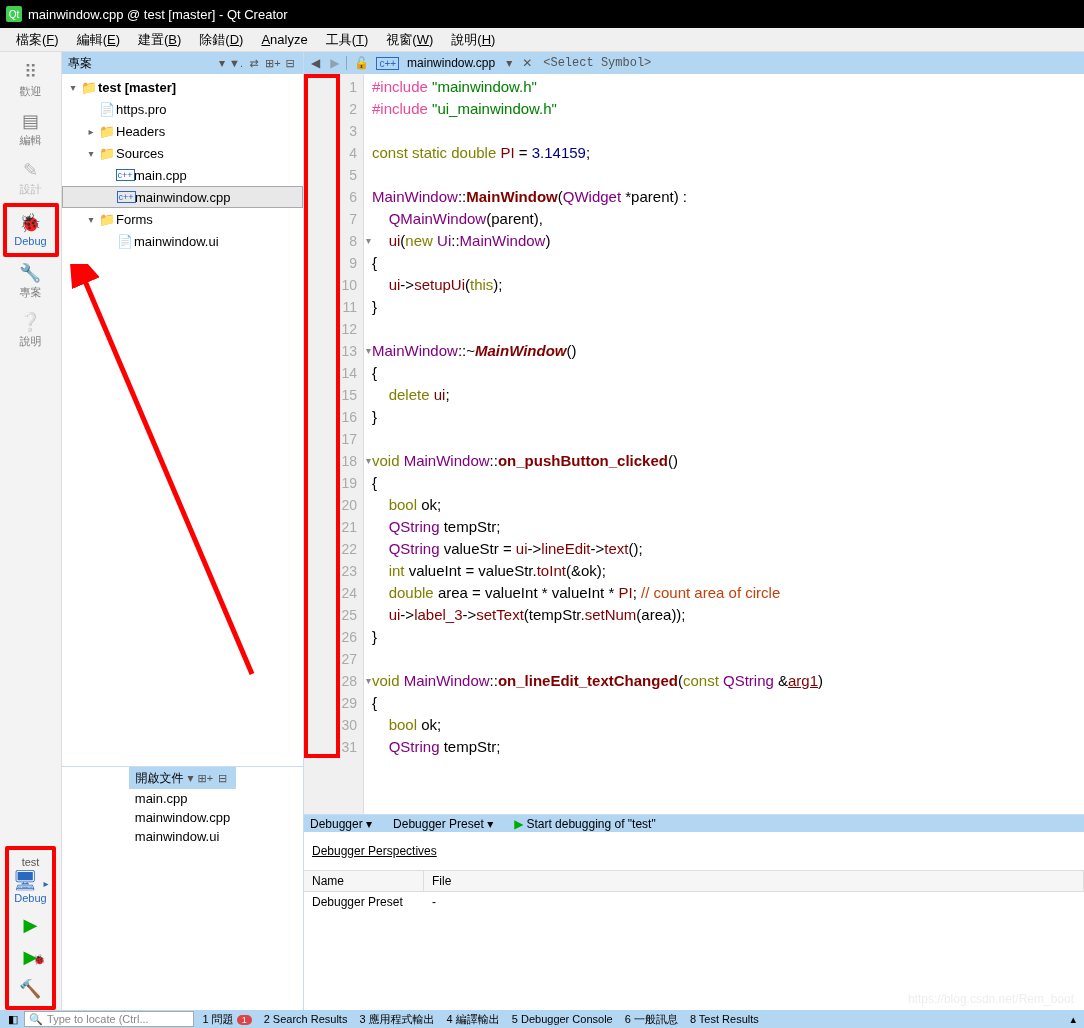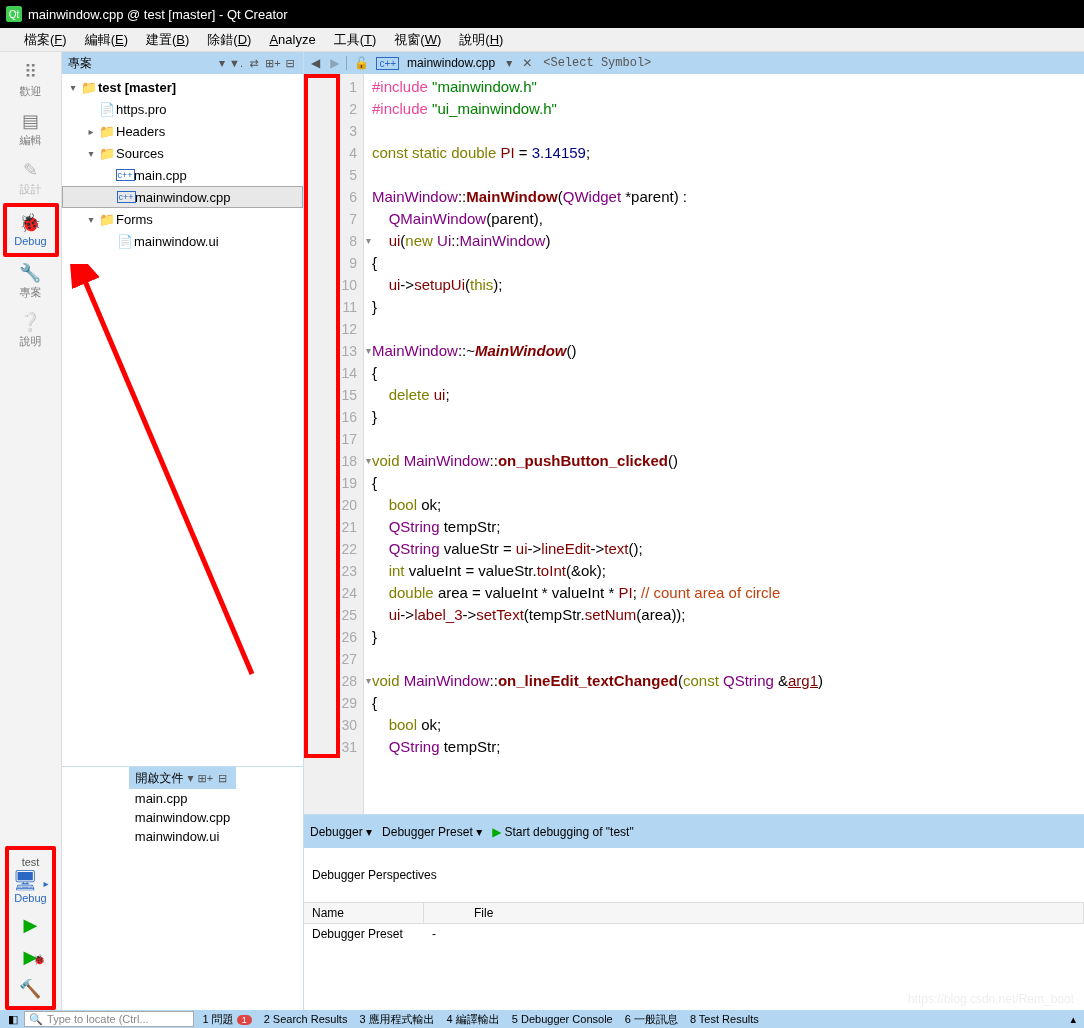--- a/index.html
+++ b/index.html
@@ -2,21 +2,21 @@
 <html><head>
 <meta charset="utf-8">
 <style>
 * { box-sizing: border-box; margin: 0; padding: 0; font-family: "Segoe UI", Arial, sans-serif; }
 body { width: 1084px; height: 1028px; background: #fff; overflow: hidden; position: relative; font-size: 13px; }
 
 .titlebar { height: 28px; background: #000; color: #fff; display: flex; align-items: center; padding: 0 6px; gap: 6px; }
 .titlebar .icon { width: 16px; height: 16px; background: #41cd52; border-radius: 2px; display: flex; align-items: center; justify-content: center; font-size: 10px; color:#fff; }
 .titlebar span { font-size: 13px; }
 
-.menubar { height: 24px; background: #f0f0f0; border-bottom: 1px solid #ddd; display: flex; align-items: center; padding: 0 16px; gap: 2px; font-size: 13px; }
+.menubar { height: 24px; background: #f0f0f0; border-bottom: 1px solid #ddd; display: flex; align-items: center; padding: 0 8px; gap: 2px; font-size: 13px; }
 .menubar .mi { padding: 2px 8px; cursor: pointer; }
 .menubar .mi u { text-decoration: underline; }
 
 .main { display: flex; height: calc(1028px - 28px - 24px - 18px); }
 
 .leftbar { width: 62px; background: #f3f3f3; border-right: 1px solid #ddd; display: flex; flex-direction: column; align-items: center; padding-top: 4px; position: relative; }
 .leftbar .item { width: 56px; display: flex; flex-direction: column; align-items: center; padding: 6px 0; color: #808080; cursor: pointer; font-size: 11px; }
 .leftbar .item.active { color: #2a68c4; }
 .leftbar .item .ic { width: 24px; height: 20px; margin-bottom: 2px; display:flex; align-items:center; justify-content:center; font-size:18px; }
 .leftbar .boxred { border: 4px solid #ff0000; border-radius: 2px; }
@@ -60,25 +60,25 @@
 .code .typ { color: #800080; }
 .code .fn { color: #800000; font-weight: bold; font-style:italic; }
 .code .fn2 { color: #800000; font-weight: bold;}
 .code .num { color: #000080; }
 .code .op { color: #000; }
 .code .cm { color: #c2410c; }
 .code .id { color: #800000; }
 .code .arg { color: #800000; text-decoration: underline;}
 
 .debugpanel { height: 196px; border-top: 1px solid #c5dff0; display:flex; flex-direction:column; background:#fff;}
-.dbgtb { height:33px; background:#b3d6f2; display:flex; align-items:center; padding:0 6px; gap:10px; font-size:12px;}
+.dbgtb { height:17px; background:#b3d6f2; display:flex; align-items:center; padding:0 6px; gap:21px; font-size:12px;}
 .dbgtb .dd { cursor:pointer; }
-.dbgtext { padding: 20px 8px; font-size:12px; }
+.dbgtext { padding: 12px 8px; font-size:12px;text-decoration:underline; }
 .dbgtable { border-top:1px solid #ddd; }
-.dbgth { display:flex; background:#f6f6f6; border-bottom:1px solid #ddd; font-size:12px;gap:42px;}
+.dbgth { display:flex; background:#f6f6f6; border-bottom:1px solid #ddd; font-size:12px;}
 .dbgth div { padding:3px 8px; border-right:1px solid #ddd;}
 .dbgtr { display:flex; font-size:12px;}
 .dbgtr div { padding:3px 8px; }
 
 .statusbar { height: 18px; background: #b3d6f2; display: flex; align-items: center; font-size: 11px; padding: 0 4px; gap: 2px; position:relative;}
 .statusbar .sbbtn { padding: 0 4px; cursor:pointer; }
 .statusbar .locator { background:#fff; border:1px solid #aaa; padding:0 4px; width:170px; color:#888; height:16px; display:flex; align-items:center; gap:4px;}
 .statusbar .tab { padding: 0 6px; cursor:pointer; }
 .statusbar .badge { background:#d44; color:#fff; border-radius:7px; padding:0 5px; font-size:9px; }
 

